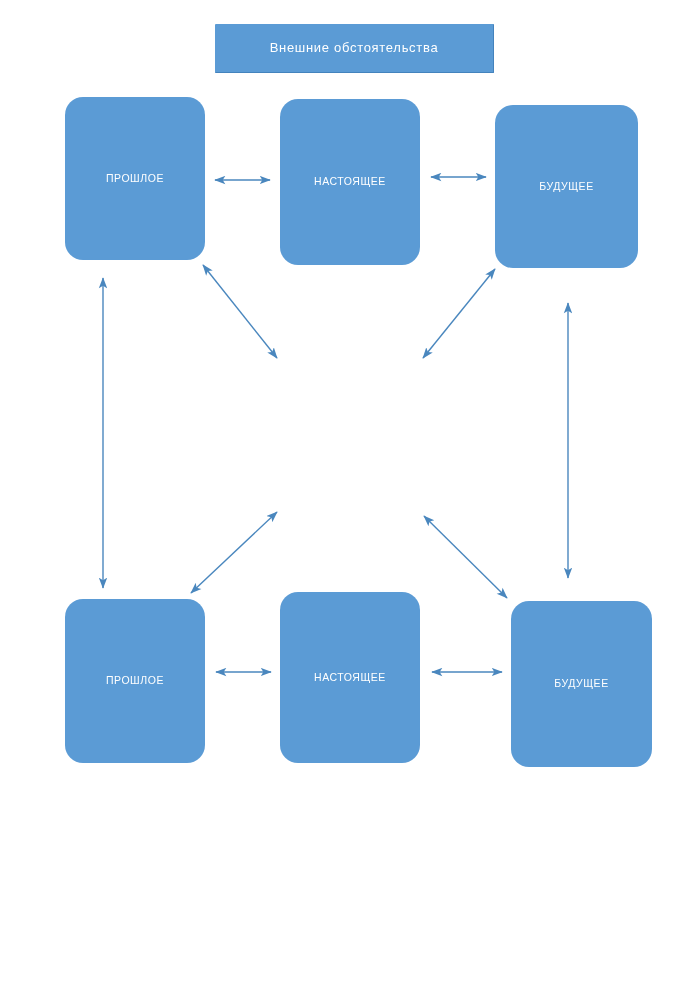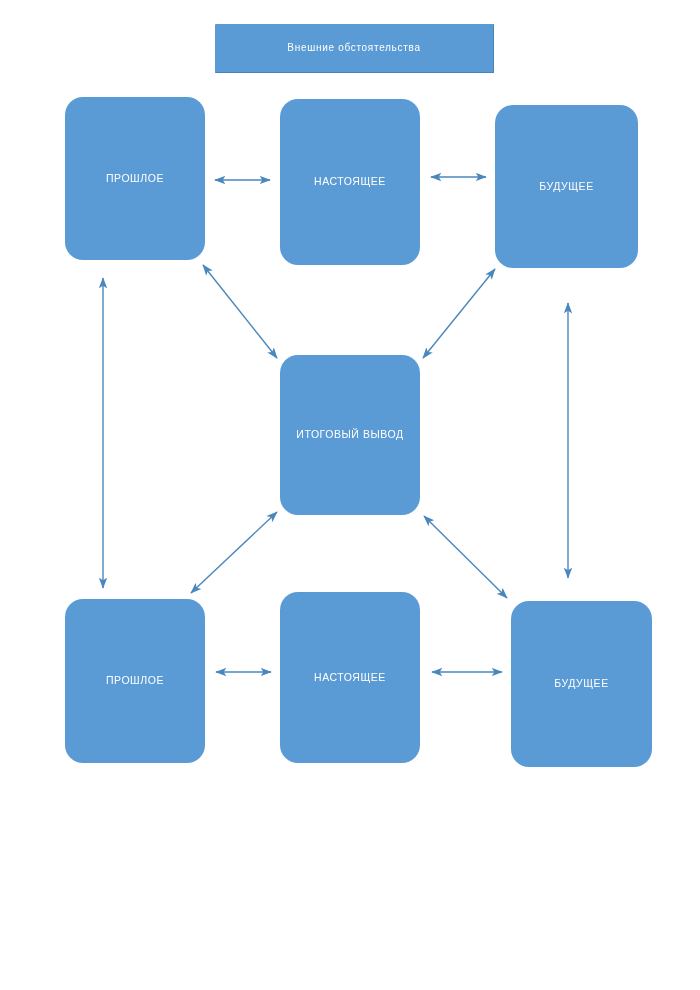--- a/index.html
+++ b/index.html
@@ -37,21 +37,21 @@
     line-height: 1.25;
     -webkit-font-smoothing: antialiased;
   }
   .node.rounded {
     border-radius: 18px;
     font-size: 10.5px;
     font-weight: 400;
   }
   .node.banner {
     border-radius: 1px;
-    font-size: 10px;
+    font-size: 13px;
     font-weight: 400;
     border-right: 1.5px solid #4483bd;
     border-bottom: 1.5px solid #4483bd;
     letter-spacing: 0.7px;
   }
 </style>
 </head>
 <body>
 
 <div id="canvas" style="background: rgb(255, 255, 255);">
@@ -85,23 +85,20 @@
 
   <div class="node rounded" style="left: 65px; top: 97px; width: 140px; height: 163px; background: rgb(91, 155, 213); color: rgb(255, 255, 255);">
     <span>ПРОШЛОЕ</span>
   </div>
   <div class="node rounded" style="left: 280px; top: 99px; width: 140px; height: 166px; background: rgb(91, 155, 213); color: rgb(255, 255, 255);">
     <span>НАСТОЯЩЕЕ</span>
   </div>
   <div class="node rounded" style="left: 495px; top: 105px; width: 143px; height: 163px; background: rgb(91, 155, 213); color: rgb(255, 255, 255);">
     <span>БУДУЩЕЕ</span>
   </div>
-  <div class="node rounded" style="left: 280px; top: 355px; width: 140px; height: 160px; background: rgb(91, 155, 213); color: rgb(255, 255, 255);">
-    <span>ИТОГОВЫЙ ВЫВОД</span>
-  </div>
   <div class="node rounded" style="left: 65px; top: 599px; width: 140px; height: 164px; background: rgb(91, 155, 213); color: rgb(255, 255, 255);">
     <span>ПРОШЛОЕ</span>
   </div>
   <div class="node rounded" style="left: 280px; top: 592px; width: 140px; height: 171px; background: rgb(91, 155, 213); color: rgb(255, 255, 255);">
     <span>НАСТОЯЩЕЕ</span>
   </div>
   <div class="node rounded" style="left: 511px; top: 601px; width: 141px; height: 166px; background: rgb(91, 155, 213); color: rgb(255, 255, 255);">
     <span>БУДУЩЕЕ</span>
   </div>
 

